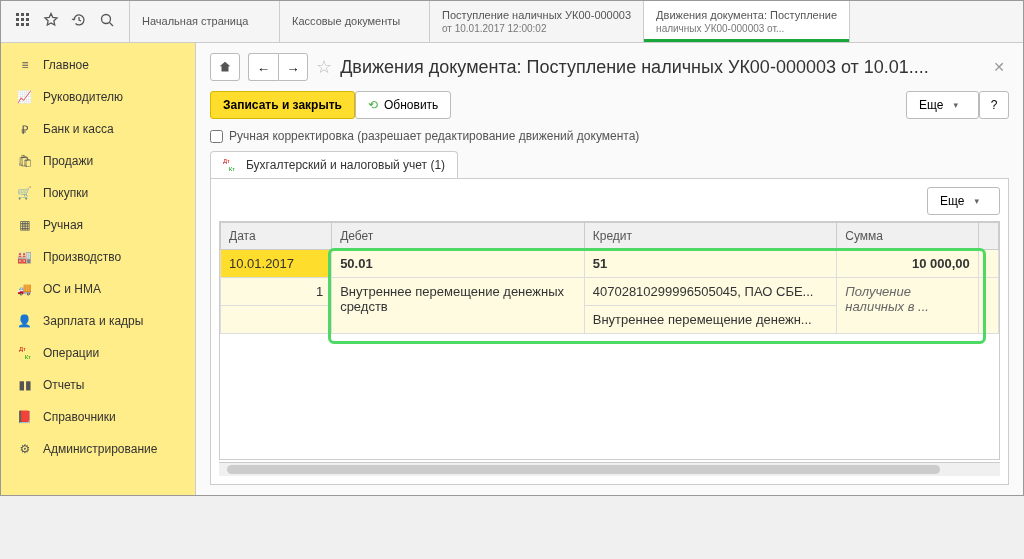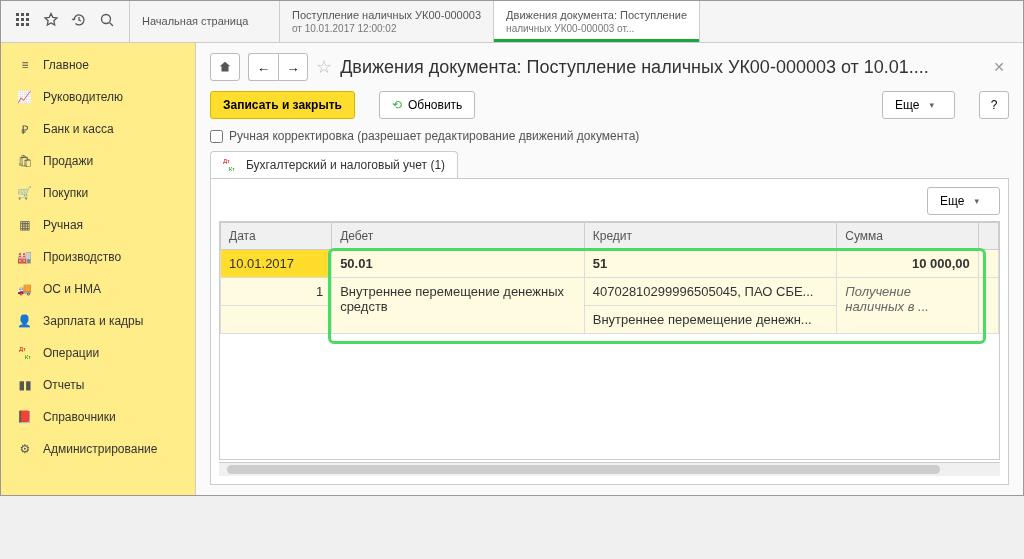--- a/index.html
+++ b/index.html
@@ -29,21 +29,21 @@
     .content { flex: 1; display: flex; flex-direction: column; background: #fafafa; padding: 10px 14px; overflow: hidden; }
     
     .header-row { display: flex; align-items: center; gap: 8px; margin-bottom: 10px; }
     .icon-btn { width: 30px; height: 28px; border: 1px solid #bbb; background: #fff; border-radius: 3px; display: inline-flex; align-items: center; justify-content: center; cursor: pointer; }
     .nav-group { display: flex; }
     .nav-group .icon-btn:first-child { border-radius: 3px 0 0 3px; border-right: none; }
     .nav-group .icon-btn:last-child { border-radius: 0 3px 3px 0; }
     .page-title { font-size: 18px; font-weight: normal; color: #333; flex: 1; white-space: nowrap; overflow: hidden; text-overflow: ellipsis; }
     .close-x { cursor: pointer; color: #999; font-size: 14px; padding: 0 4px; }
     
-    .toolbar-row { display: flex; align-items: center; gap: 24px; margin-bottom: 10px; }
+    .toolbar-row { display: flex; align-items: center; gap: 0; margin-bottom: 10px; }
     .btn { height: 28px; padding: 0 12px; border: 1px solid #bbb; background: #fff; border-radius: 3px; font-size: 12px; cursor: pointer; display: inline-flex; align-items: center; gap: 6px; }
     .btn-primary { background: #ffdd2d; border-color: #d4b800; font-weight: bold; }
     .btn-more { padding-right: 20px; }
     .btn-more::after { content: "▾"; font-size: 9px; margin-left: 4px; color: #666; }
     .spacer { flex: 1; }
     
     .checkbox-row { display: flex; align-items: center; gap: 6px; margin-bottom: 8px; font-size: 12px; color: #555; }
     
     .tab-strip { display: flex; border-bottom: 1px solid #ccc; margin-bottom: 0; }
     .doc-tab { padding: 6px 12px; border: 1px solid #ccc; border-bottom: none; background: #fff; border-radius: 4px 4px 0 0; font-size: 12px; display: flex; align-items: center; gap: 11px; }
@@ -93,20 +93,23 @@
             <path fill="none" stroke="#555" stroke-width="1.3" d="M3 8a5 5 0 1 1 1.5 3.5M3 8l-2-1M3 8l1-2M8 5v3l2 1"></path>
           </svg></span>
       <span><svg viewBox="0 0 16 16">
             <circle cx="7" cy="7" r="4.5" fill="none" stroke="#555" stroke-width="1.3"></circle>
             <line x1="10.5" y1="10.5" x2="14" y2="14" stroke="#555" stroke-width="1.3"></line>
           </svg></span>
     </div>
     <div class="tabs">
       <div class="tab">
         <span>Начальная страница</span>
+      </div>
+      <div class="tab">
+        <span>Кассовые документы</span>
       </div>
       <div class="tab">
         <span>Поступление наличных УК00-000003</span>
         <span class="tab-line2">от 10.01.2017 12:00:02</span>
       </div>
       <div class="tab active">
         <span>Движения документа: Поступление</span>
         <span class="tab-line2">наличных УК00-000003 от...</span>
       </div>
     </div>

